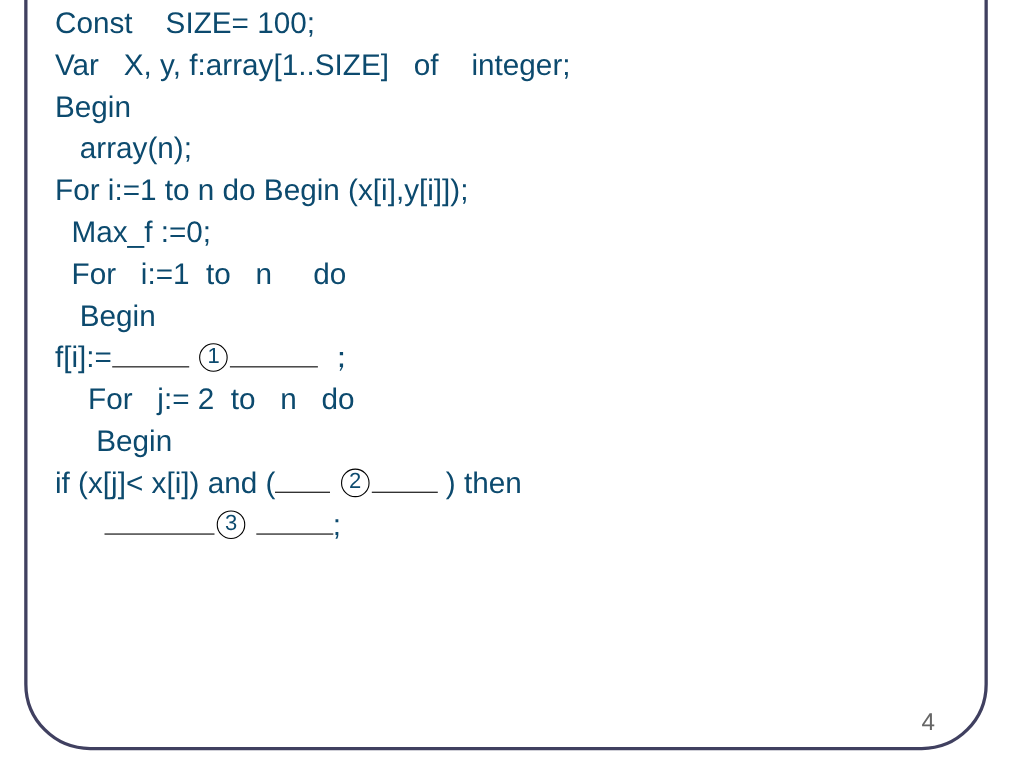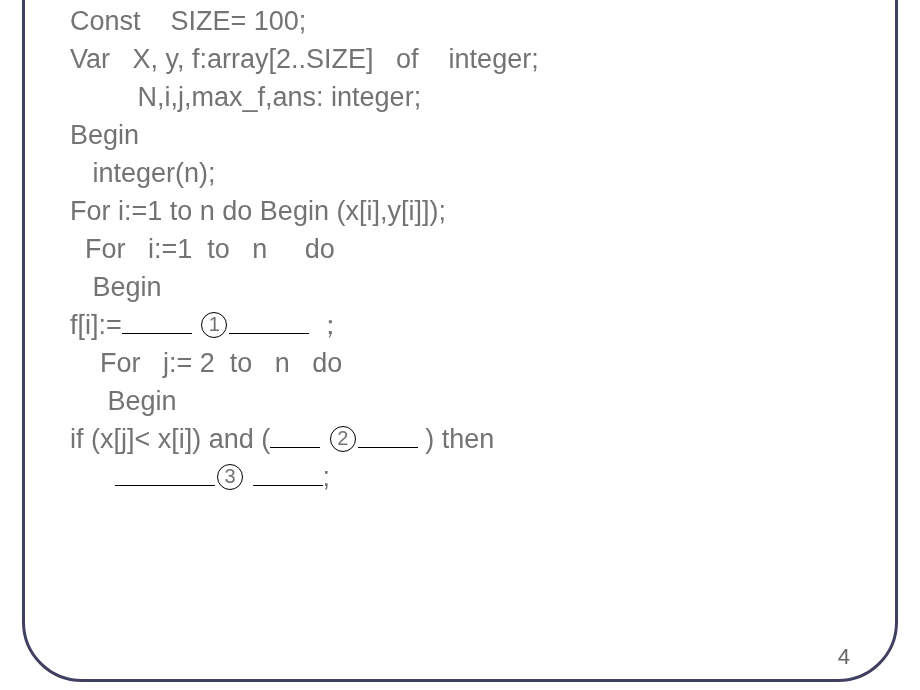--- a/index.html
+++ b/index.html
@@ -24,23 +24,22 @@
       border: 3px solid #404060;
       border-radius: 60px;
     }
     .content {
       position: absolute;
       top: 2px;
       left: 50px;
       right: 68px;
       font-size: 27px;
       line-height: 38px;
-      color: #737373;
+      color: #0c4a6e;
       font-family: Arial, sans-serif;
-      margin-left: 20px;
     }
     .code-line {
       white-space: pre;
       display: block;
     }
     .circled {
       display: inline-block;
       border: 1.5px solid #000;
       border-radius: 50%;
       width: 26px;
@@ -68,25 +67,25 @@
       vertical-align: baseline;
     }
   </style>
 </head>
 <body>
 
 <div class="slide-frame"></div>
 
 <div class="content">
   <span class="code-line">Const    SIZE= 100;</span>
-  <span class="code-line">Var   X, y, f:array[2..SIZE]   of    integer;</span>
-  <span class="code-line">         N,i,j,max_f,ans: integer;</span>
+  <span class="code-line">Var   X, y, f:array[1..SIZE]   of    integer;</span>
   <span class="code-line">Begin</span>
-  <span class="code-line">   integer(n);</span>
+  <span class="code-line">   array(n);</span>
   <div><span>  For  i:=1  to  n  do</span><span>     Begin (x[i],y[i]]);</span></div>
+  <span class="code-line">  Max_f :=0;</span>
   <span class="code-line">  For   i:=1  to   n     do</span>
   <span class="code-line">   Begin</span>
   <div><span>    f[i]:=</span><span class="blank" style="width:70px"></span> <span class="circled">1</span><span class="blank" style="width:80px"></span><span> ；</span></div>
   <span class="code-line">    For   j:= 2  to   n   do</span>
   <span class="code-line">     Begin</span>
   <div><span>      if  (x[j]&lt; x[i])  and  (</span><span class="blank" style="width:50px"></span> <span class="circled">2</span><span class="blank" style="width:60px"></span><span> )    then</span></div>
   <div><span style="white-space:pre">      </span><span class="blank" style="width:100px"></span><span class="circled">3</span> <span class="blank" style="width:70px"></span><span>;</span></div>
 </div>
 
 <div class="page-number">4</div>

